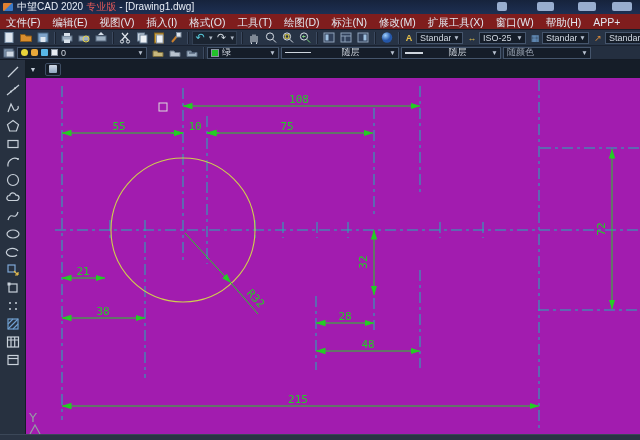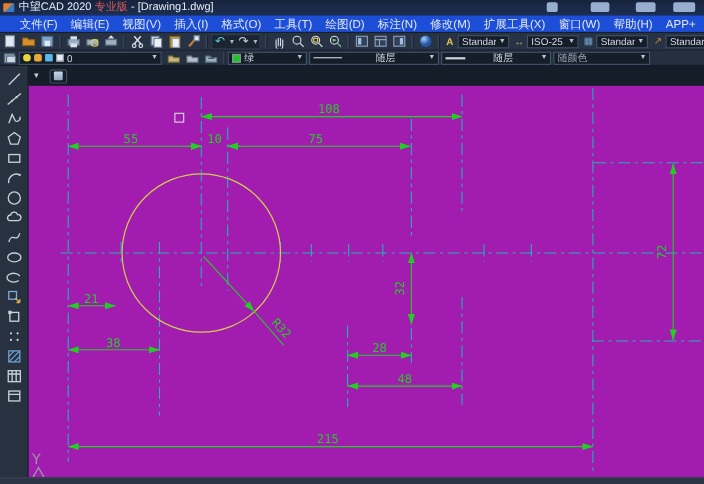--- a/index.html
+++ b/index.html
@@ -8,22 +8,22 @@
        font-family:"Liberation Sans","DejaVu Sans",sans-serif;color:#dde3ec;
        background:#0d1014;}
   
   .titlebar{position:absolute;left:0;top:0;width:640px;height:14px;
     background:linear-gradient(#16233c,#1d2f52);display:flex;align-items:center;
     font-size:10px;line-height:14px;white-space:nowrap;}
   .applogo{width:10px;height:8px;margin:0 4px 0 3px;background:linear-gradient(135deg,#e08030 45%,#3a78c8 55%);border-radius:1px;}
   .ttl{color:#e8edf6;} .ttl-ed{color:#e05858;margin:0 3px;}
   .winblob{position:absolute;top:2px;height:9px;border-radius:2px;background:rgba(175,198,232,.85);filter:blur(.6px);}
   
-  .menubar{position:absolute;left:0;top:14px;width:640px;height:16px;background:#1d4ed8;
-    display:flex;align-items:center;font-size:10.5px;border-bottom:1px solid #161e2a;padding-left:12px;}
+  .menubar{position:absolute;left:0;top:14px;width:640px;height:16px;background:#7f1d1d;
+    display:flex;align-items:center;font-size:10.5px;border-bottom:1px solid #161e2a;}
   .mitem{padding:0 6px;color:#e2e8f0;line-height:16px;}
   
   .tb1{position:absolute;left:0;top:30px;width:640px;height:16px;background:#273345;
     display:flex;align-items:center;border-bottom:1px solid #1a2230;}
   .tb2{position:absolute;left:0;top:46px;width:640px;height:14px;background:#242f40;
     display:flex;align-items:center;border-bottom:1px solid #141b26;}
   .tbtn{width:17px;height:14px;display:flex;align-items:center;justify-content:center;flex:none;}
   .tbtn svg{display:block;}
   .sep{width:1px;height:12px;background:#3c4a60;margin:0 3px;flex:none;box-shadow:1px 0 0 #1a2230;}
   .inset{display:flex;align-items:center;background:#1b2431;border:1px solid #323f52;height:14px;margin:0 1px;}

